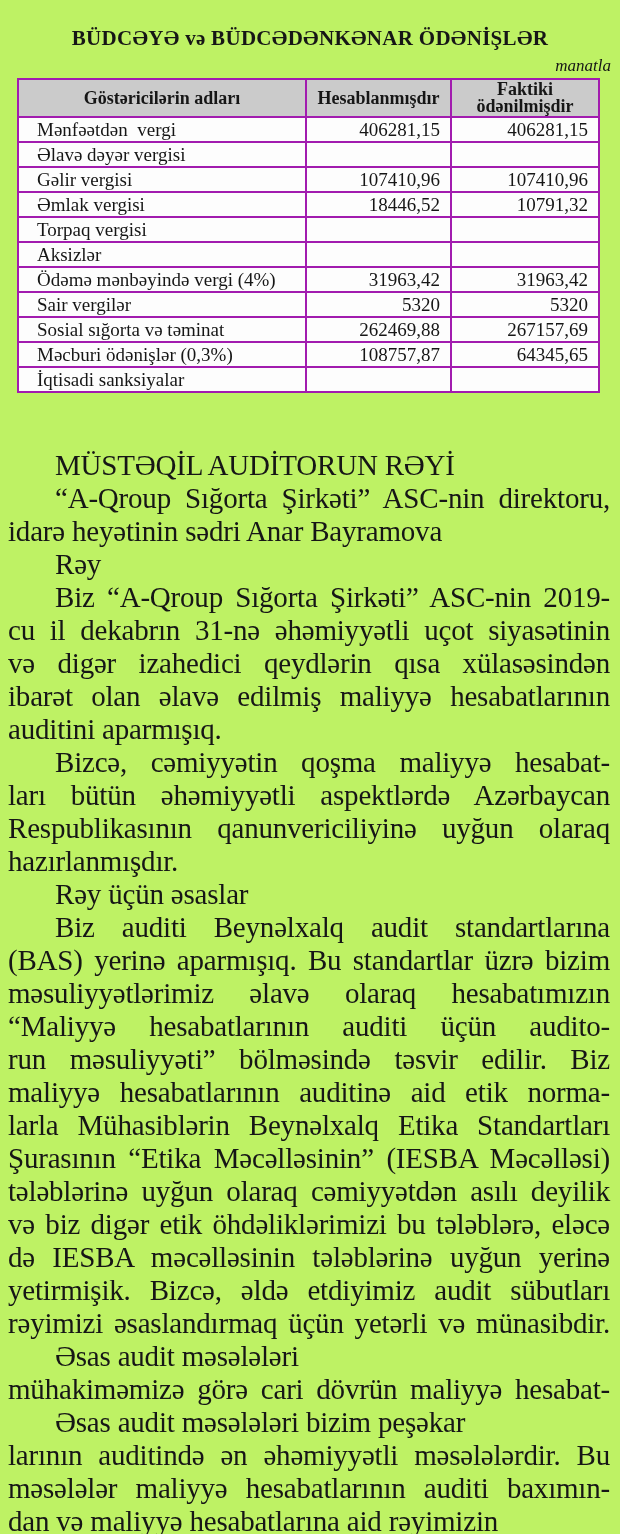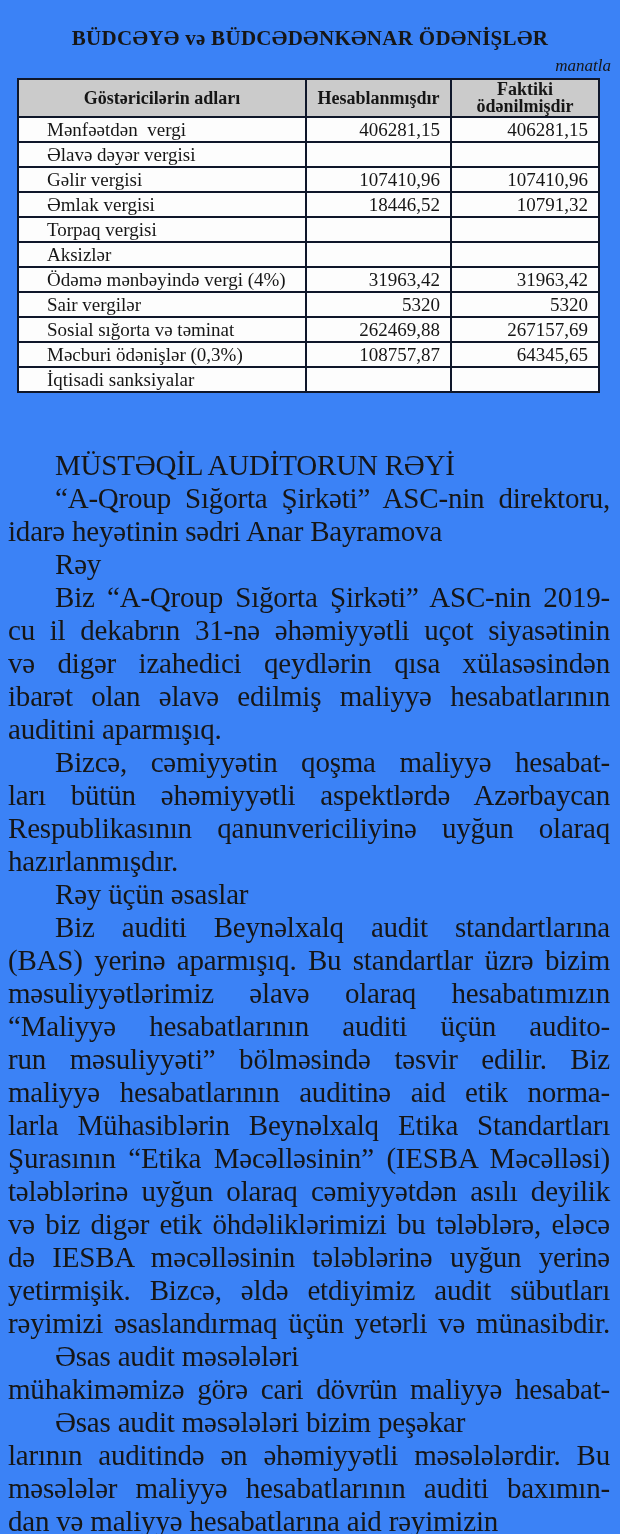--- a/index.html
+++ b/index.html
@@ -1,44 +1,44 @@
 <!DOCTYPE html>
 <html lang="az"><head>
 <meta charset="utf-8">
 <style>
   html,body{margin:0;padding:0;background:#ffffff;}
   .page{
     position:relative;width:620px;height:1534px;overflow:hidden;
-    background:#3b82f6;color:#161616;
+    background:#bef264;color:#161616;
     font-family:"Liberation Serif","DejaVu Serif",serif;
   }
   .title{
     margin:27px 0 0 0;text-align:center;
     font-size:21px;font-weight:bold;letter-spacing:.3px;line-height:23px;
   }
   .unit-note{
     margin:7px 9px 0 0;text-align:right;
     font-style:italic;font-size:17px;line-height:17px;
   }
   table.pay{
     border-collapse:collapse;table-layout:fixed;
     margin:4px 0 0 17px;width:581px;
   }
   col.c1{width:288px;}col.c2{width:145px;}col.c3{width:148px;}
-  .pay th,.pay td{border:2px solid #0f172a;overflow:hidden;}
+  .pay th,.pay td{border:2px solid #a21caf;overflow:hidden;}
   .pay th{
     background:#cbcbcb;font-size:18px;font-weight:bold;
     text-align:center;vertical-align:middle;
     padding:1px 4px;line-height:17px;height:32px;
   }
   .pay td{
     font-size:19px;height:23px;line-height:21px;vertical-align:middle;
     background:#fdfdfd;
   }
-  td.name{text-align:left;padding:0 6px 0 28px;white-space:pre-wrap;}
+  td.name{text-align:left;padding:0 6px 0 18px;white-space:pre-wrap;}
   td.num{text-align:right;padding:0 10px 0 16px;}
   .report{
     margin:56px 10px 0 8px;
     font-size:29px;line-height:33px;letter-spacing:-0.2px;
   }
   .rline{min-height:33px;text-align:left;}
   .rline.ind{text-indent:47px;}
   .rline.just{text-align:justify;text-align-last:justify;}
 </style>
 </head>

